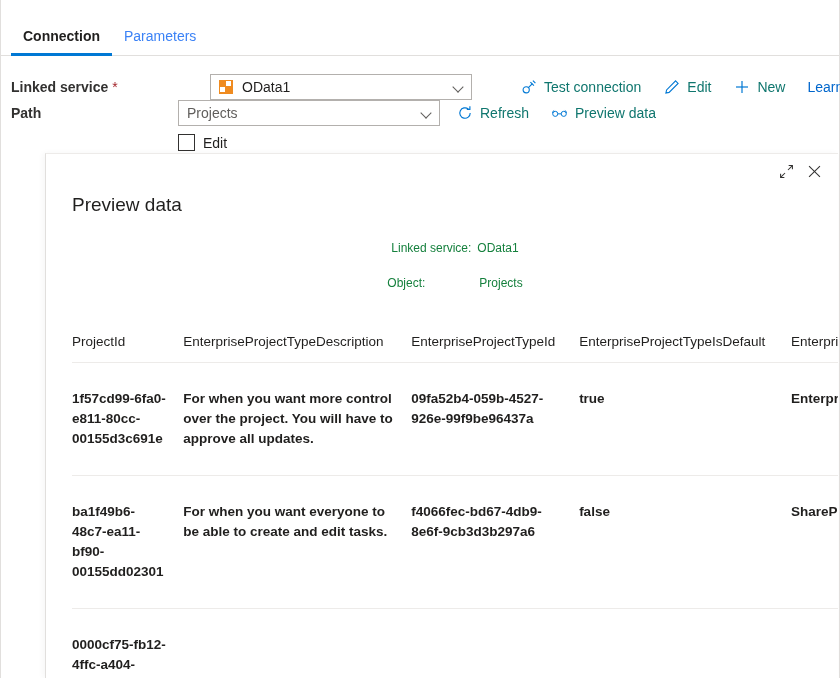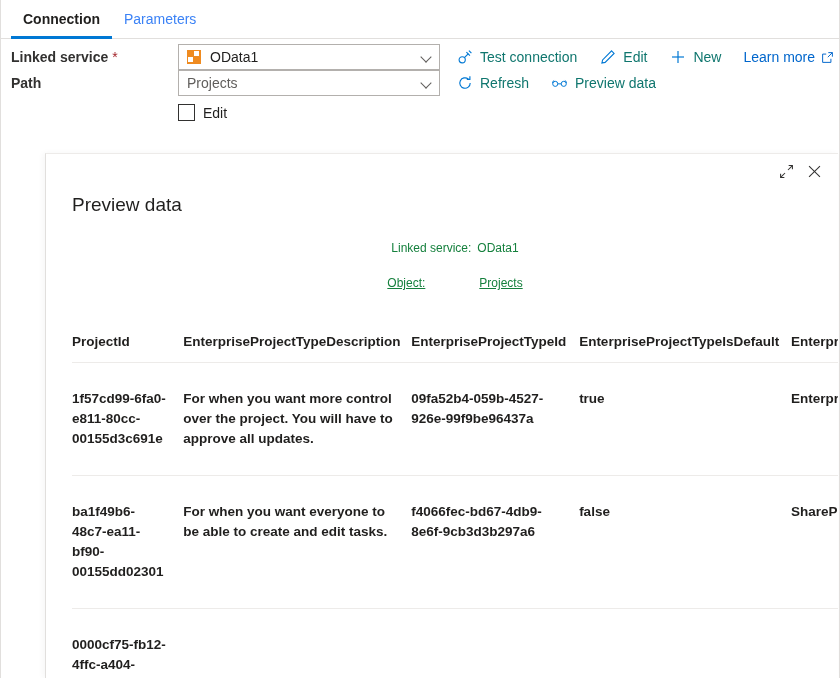--- a/index.html
+++ b/index.html
@@ -22,21 +22,21 @@
     position: absolute;
     inset: 0;
     border-left: 1px solid #e1dfdd;
     border-right: 1px solid #e1dfdd;
     box-sizing: border-box;
   }
 
   
   .tabstrip {
     position: absolute;
-    top: 0;
+    top: 17px;
     left: 0;
     right: 0;
     height: 39px;
     border-bottom: 1px solid #e1dfdd;
     display: flex;
     align-items: flex-start;
     padding-left: 10px;
     box-sizing: border-box;
   }
   .tab {
@@ -66,21 +66,21 @@
     position: absolute;
     top: 39px;
     left: 0;
     right: 0;
   }
   .form-row {
     display: flex;
     align-items: flex-start;
     padding: 0 0 0 10px;
   }
-  .form-row.r1 { margin-top: 5px; }
+  .form-row.r1 { margin-top: 35px; gap: 32px; }
   .form-row.r2 { }
 
   .form-label {
     width: 167px;
     flex: 0 0 167px;
     font-size: 14px;
     font-weight: bold;
     color: #323130;
     line-height: 26px;
   }
@@ -249,41 +249,41 @@
     padding: 0 0 0 26px;
   }
   .meta-row {
     display: flex;
     font-size: 12px;
     color: #15803d;
     line-height: 18px;
     justify-content: center;
   }
   .meta-row.m1 { margin-top: 22px; }
-  .meta-row.m2 { margin-top: 17px; text-decoration: underline; }
+  .meta-row.m2 { margin-top: 17px; }
   .meta-key { white-space: nowrap; }
   .meta-val { margin-left: 6px; }
   .meta-row.m2 .meta-key { width: 58px; flex: 0 0 58px; }
   .meta-row.m2 .meta-val { margin-left: 34px; }
 
   
   .table-wrap {
     margin-top: 42px;
     padding-left: 26px;
     overflow: hidden;
   }
   table.preview-table {
     border-collapse: collapse;
     table-layout: fixed;
     width: 1040px;
     font-size: 13.5px;
   }
   table.preview-table th {
     text-align: left;
-    font-weight: bold;
+    font-weight: normal;
     color: #201f1e;
     font-size: 13.5px;
     padding: 0 0 13px 0;
     vertical-align: bottom;
     white-space: nowrap;
     border-bottom: 1px solid #edebe9;
   }
   table.preview-table td {
     vertical-align: top;
     color: #201f1e;

